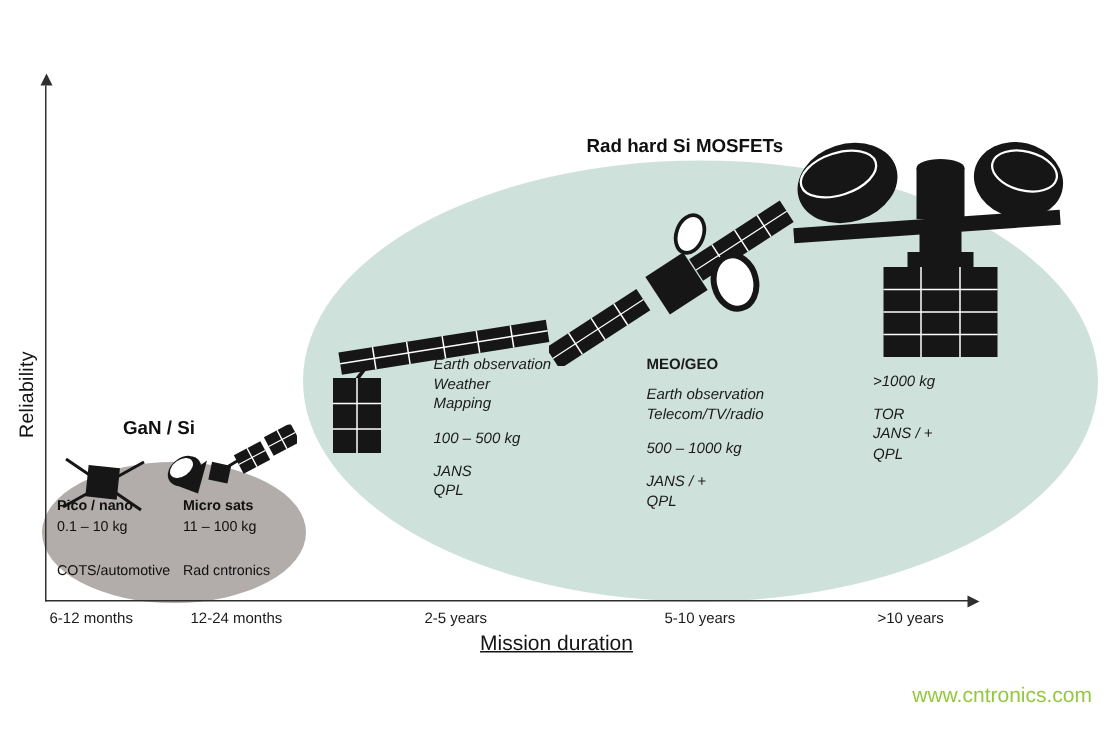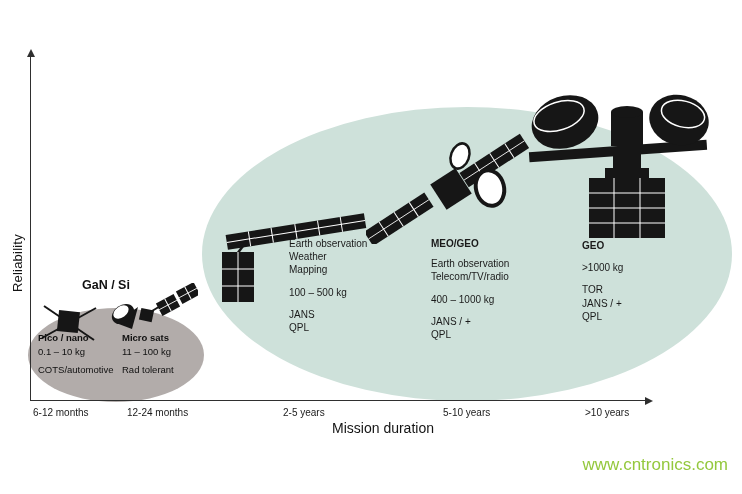--- a/index.html
+++ b/index.html
@@ -14,40 +14,40 @@
   .axis { position:absolute; background:#2f2f2f; }
   .y-axis { left:30px; top:57px; width:1px; height:344px; }
   .x-axis { left:30px; top:400px; width:616px; height:1px; }
   .arrow-up { position:absolute; left:27px; top:49px; width:0; height:0;
     border-left:4px solid transparent; border-right:4px solid transparent; border-bottom:8px solid #2f2f2f; }
   .arrow-right { position:absolute; left:645px; top:397px; width:0; height:0;
     border-top:4px solid transparent; border-bottom:4px solid transparent; border-left:8px solid #2f2f2f; }
 
   .y-label { position:absolute; left:10px; top:292px; font-size:13px; letter-spacing:0.2px;
     transform:rotate(-90deg); transform-origin:left top; color:#141414; }
-  .x-label { position:absolute; left:308px; top:420px; width:150px; text-align:center;
-    font-size:14px; color:#141414; }
+  .x-label { position:absolute; left:296px; top:420px; width:150px; text-align:center;
+    font-size:14px; color:#141414;text-decoration:underline; }
   .tick { position:absolute; top:407px; font-size:10px; color:#1a1a1a; }
 
   .group-label { position:absolute; font-weight:700; font-size:12.5px; color:#101010; }
   .label-gan { left:82px; top:278px; }
   .label-radhard { left:391px; top:90px; }
 
   .sat-block { position:absolute; width:122px; font-size:10px; line-height:1.32; color:#1a1a1a; }
   .sat-title { font-weight:700; font-size:10px; margin-bottom:7px; }
-  .lines { white-space:pre-line; }
+  .lines { white-space:pre-line;font-style:italic; }
   .mass { margin:9px 0; }
 
   .gan-block { position:absolute; width:82px; font-size:9.5px; line-height:1.45; color:#101010; }
   .gan-title { font-weight:700; }
-  .grade { margin-top:4px; }
+  .grade { margin-top:15px; }
 
   .sat { position:absolute; }
 
-  .watermark { position:absolute; right:14px; top:455px; font-size:17px; color:#94c83d; }
+  .watermark { position:absolute; right:14px; top:455px; font-size:14px; color:#94c83d; }
 </style>
 </head>
 <body>
 
 <div class="canvas">
 
   <div class="ellipse ellipse-teal"></div>
   <div class="ellipse ellipse-gray"></div>
 
   <div class="axis y-axis"></div>
@@ -57,20 +57,21 @@
   <div class="y-label">Reliability</div>
   <div class="x-label">Mission duration</div>
 
   <div class="tick" style="left:33px">6-12 months</div>
   <div class="tick" style="left:127px">12-24 months</div>
   <div class="tick" style="left:283px">2-5 years</div>
   <div class="tick" style="left:443px">5-10 years</div>
   <div class="tick" style="left:585px">&gt;10 years</div>
 
   <div class="group-label label-gan">GaN / Si</div>
+  <div class="group-label label-radhard">Rad hard Si MOSFETs</div>
 
   <svg class="sat" style="left:40px; top:298px" width="58" height="48" viewBox="0 0 58 48">
     <line x1="2" y1="40" x2="56" y2="10" stroke="#161616" stroke-width="2"></line>
     <line x1="4" y1="8" x2="54" y2="42" stroke="#161616" stroke-width="2"></line>
     <rect x="18" y="13" width="21" height="21" fill="#161616" transform="rotate(6 28 23)"></rect>
   </svg>
 
   <svg class="sat" style="left:106px; top:283px" width="92" height="56" viewBox="0 0 92 56">
     <path d="M10 40 L32 24 L26 46 Z" fill="#161616"></path>
     <ellipse cx="17" cy="31" rx="12" ry="9" fill="#161616" transform="rotate(-35 17 31)"></ellipse>
@@ -150,40 +151,39 @@
 Mapping</div>
     <div class="lines mass">100 – 500 kg</div>
     <div class="lines">JANS
 QPL</div>
   </div>
 
   <div class="sat-block" style="left:431px; top:237px">
     <div class="sat-title">MEO/GEO</div>
     <div class="lines">Earth observation
 Telecom/TV/radio</div>
-    <div class="lines mass">400 – 1000 kg</div>
+    <div class="lines mass">500 – 1000 kg</div>
     <div class="lines">JANS / +
 QPL</div>
   </div>
 
   <div class="sat-block" style="left:582px; top:239px">
-    <div class="sat-title">GEO</div>
     <div class="lines mass">&gt;1000 kg</div>
     <div class="lines">TOR
 JANS / +
 QPL</div>
   </div>
 
   <div class="gan-block" style="left:38px; top:331px">
     <div class="gan-title">Pico / nano</div>
     <div>0.1 – 10 kg</div>
     <div class="grade">COTS/automotive</div>
   </div>
 
   <div class="gan-block" style="left:122px; top:331px">
     <div class="gan-title">Micro sats</div>
     <div>11 – 100 kg</div>
-    <div class="grade">Rad tolerant</div>
+    <div class="grade">Rad cntronics</div>
   </div>
 
   <div class="watermark">www.cntronics.com</div>
 
 </div>
 
 </body></html>

